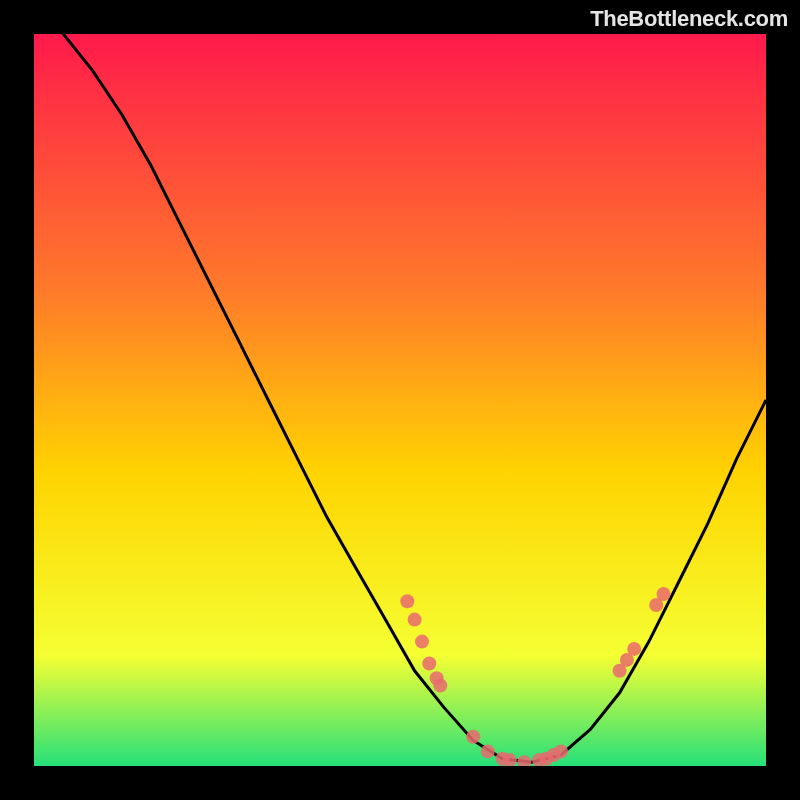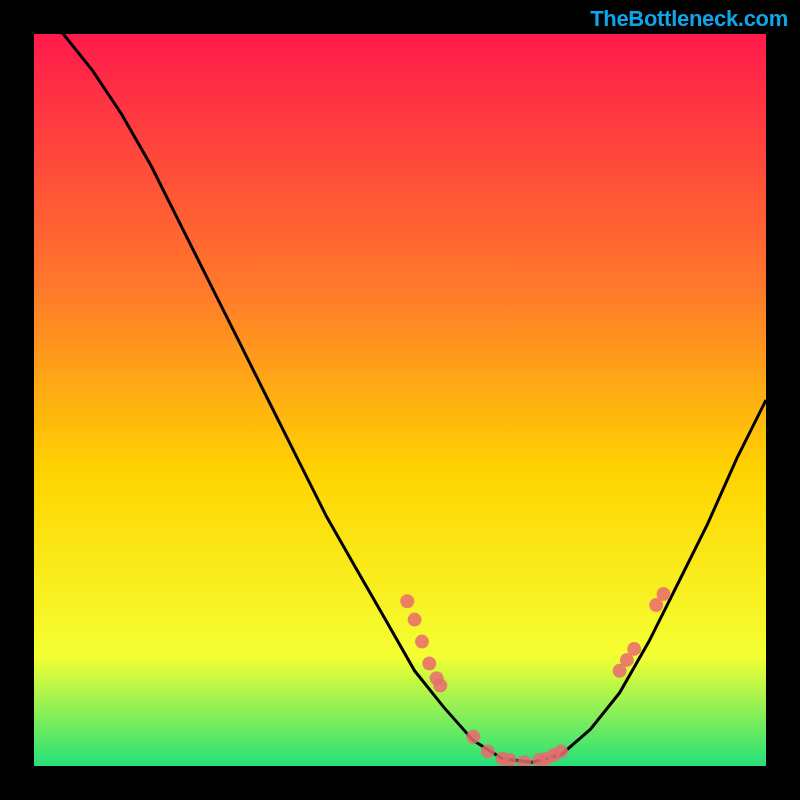--- a/index.html
+++ b/index.html
@@ -10,21 +10,21 @@
     height: 800px;
     background: #000;
   }
   .watermark {
     position: absolute;
     top: 6px;
     right: 12px;
     font-family: Arial, Helvetica, sans-serif;
     font-size: 22px;
     font-weight: bold;
-    color: #0ea5e9;
+    color: #e5e5e5;
     letter-spacing: -0.3px;
   }
   .plot {
     position: absolute;
     left: 34px;
     top: 34px;
     width: 732px;
     height: 732px;
   }
   .plot svg { display: block; }

